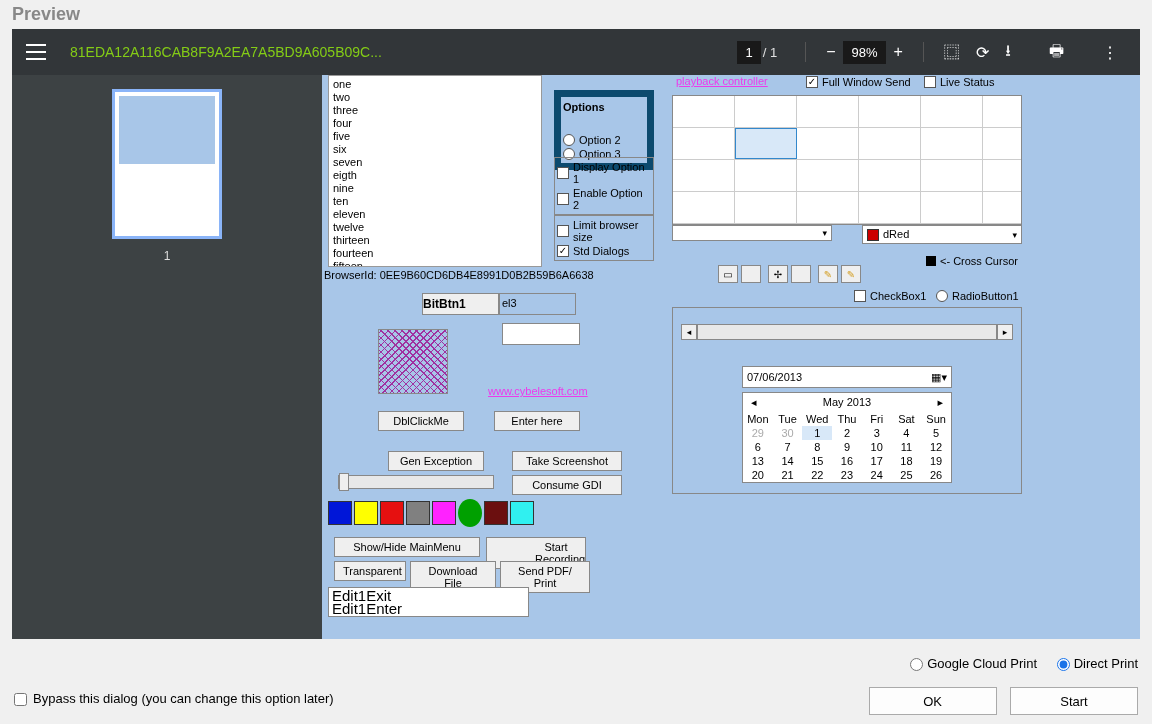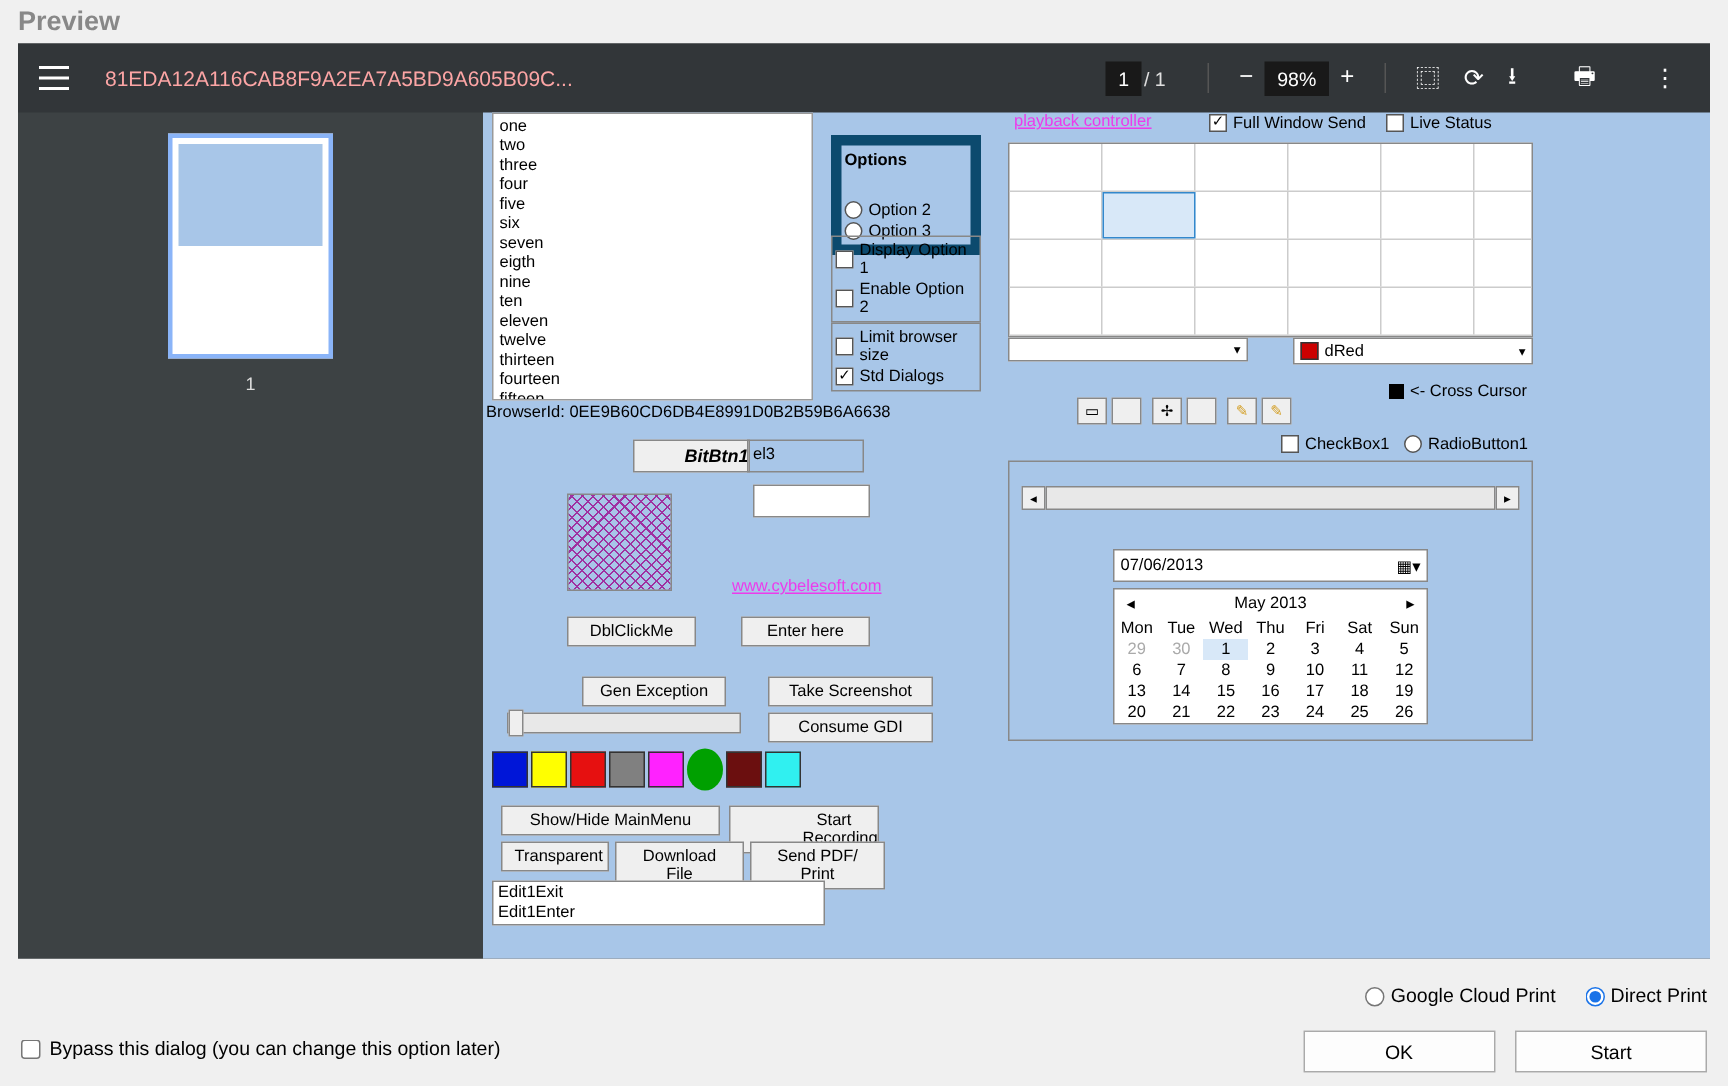--- a/index.html
+++ b/index.html
@@ -2,21 +2,21 @@
 <html><head>
 <meta charset="utf-8">
 <style>
 * { box-sizing: border-box; margin: 0; padding: 0; }
 body { font-family: Arial, sans-serif; font-size: 12px; background: #f0f0f0; width: 1152px; height: 724px; overflow: hidden; }
 .preview-title { color: #888; font-size: 18px; font-weight: bold; padding: 4px 12px; }
 .pdf-viewer { background: #323639; margin: 0 12px; height: 610px; position: relative; }
 .pdf-toolbar { background: #323639; height: 46px; display: flex; align-items: center; padding: 0 14px; color: #fff; }
 .hamburger { width: 20px; height: 16px; display: flex; flex-direction: column; justify-content: space-between; cursor: pointer; margin-right: 24px; }
 .hamburger span { height: 2px; background: #fff; }
-.pdf-filename { color: #fca5a5; font-size: 14px; flex: 1; }
+.pdf-filename { color: #84cc16; font-size: 14px; flex: 1; }
 .pdf-pagenum { background: #191919; color: #fff; padding: 4px 8px; font-size: 13px; margin-right: 2px; }
 .pdf-pagetotal { color: #e0e0e0; font-size: 13px; margin-right: 16px; }
 .pdf-divider { width: 1px; height: 20px; background: #555; margin: 0 12px; }
 .tb-btn { color: #fff; font-size: 16px; padding: 4px 8px; cursor: pointer; }
 .pdf-zoom { background: #191919; color: #fff; padding: 4px 8px; font-size: 13px; }
 .tb-right { margin-left: auto; display: flex; gap: 22px; align-items: center; }
 .pdf-content { display: flex; height: 564px; }
 .thumb-pane { width: 310px; background: #3d4244; padding: 14px 0; text-align: center; }
 .thumb { width: 110px; height: 150px; background: #fff; border: 3px solid #8ab4f8; margin: 0 auto 10px; position: relative; overflow: hidden; }
 .thumb-inner { position: absolute; inset: 4px; background: linear-gradient(to bottom, #a8c6e8 0%, #a8c6e8 50%, #fff 50%, #fff 100%); }
@@ -33,21 +33,21 @@
 .opt-block { position: absolute; left: 232px; width: 100px; border: 1px solid #888; padding: 2px; }
 .pink-link { color: #ec3bec; text-decoration: underline; cursor: pointer; text-align: right; }
 .grid-box { position: absolute; left: 350px; top: 20px; width: 350px; height: 130px; background: #fff; border: 1px solid #888; }
 .grid-box .row { height: 32px; border-bottom: 1px solid #ccc; display: flex; }
 .grid-box .cell { width: 62px; border-right: 1px solid #ccc; }
 .grid-box .sel { background: #d8e8f8; border: 1px solid #3388cc; }
 .dropdown { background: #fff; border: 1px solid #888; padding: 2px 4px; display: flex; align-items: center; justify-content: space-between; font-size: 11px; }
 .dropdown::after { content: "▾"; font-size: 9px; }
 .mini-btn { width: 20px; height: 18px; background: #efefef; border: 1px solid #888; display: inline-flex; align-items: center; justify-content: center; font-size: 10px; cursor: pointer; }
 .browserid { position: absolute; left: 2px; top: 194px; font-size: 11px; }
-.bitbtn { position: absolute; left: 100px; top: 218px; width: 78px; height: 22px; background: #efefef; border: 1px solid #888; font-weight: bold; font-style: italic; font-size: 12px; text-align: right; line-height: 20px; cursor: pointer; }
+.bitbtn { position: absolute; left: 100px; top: 218px; width: 78px; height: 22px; background: #efefef; border: 1px solid #888; font-weight: bold; font-size: 12px; text-align: left; line-height: 20px; cursor: pointer; }
 .bl3 { position: absolute; left: 176px; top: 218px; width: 78px; height: 22px; border: 1px solid #888; font-size: 11px; padding: 3px; }
 .small-edit { position: absolute; left: 180px; top: 248px; width: 78px; height: 22px; background: #fff; border: 1px solid #888; }
 .crosshatch { position: absolute; left: 56px; top: 254px; width: 70px; height: 65px; background: repeating-linear-gradient(45deg, #a030a0 0 1px, transparent 1px 5px), repeating-linear-gradient(-45deg, #a030a0 0 1px, transparent 1px 5px); border: 1px solid #888; }
 .link2 { position: absolute; left: 166px; top: 310px; font-size: 11px; }
 .btn { background: #efefef; border: 1px solid #888; padding: 3px 8px; font-size: 11px; cursor: pointer; text-align: center; }
 .color-row { position: absolute; left: 6px; top: 426px; display: flex; gap: 2px; }
 .colorsq { width: 24px; height: 24px; border: 1px solid #333; }
 .oval { width: 24px; height: 28px; border-radius: 50%; margin-top: -2px; }
 .btn-grid { display: grid; grid-template-columns: 80px 80px 94px; gap: 6px; margin-bottom: 6px; }
 .btn-grid .btn { padding: 4px 2px; }
@@ -262,21 +262,21 @@
             <div class="colorsq oval" style="background: rgb(0, 160, 0); border: none;"></div>
             <div class="colorsq" style="background: rgb(107, 15, 15);"></div>
             <div class="colorsq" style="background: rgb(48, 240, 240);"></div>
           </div>
 
         <div class="btn" style="position:absolute;left:12px;top:462px;width:146px;">Show/Hide MainMenu</div>
         <div class="btn" style="position:absolute;left:164px;top:462px;width:100px;padding-left:48px;">Start Recording</div>
         <div class="btn" style="position:absolute;left:12px;top:486px;width:72px;">Transparent</div>
         <div class="btn" style="position:absolute;left:88px;top:486px;width:86px;">Download File</div>
         <div class="btn" style="position:absolute;left:178px;top:486px;width:90px;">Send PDF/ Print</div>
-        <div style="position:absolute;left:6px;top:512px;width:222px;background:#fff;border:1px solid #888;font-size:11px;padding:1px 3px;line-height:13px;">
+        <div style="position:absolute;left:6px;top:512px;width:201px;background:#fff;border:1px solid #888;font-size:15px;padding:1px 3px;line-height:13px;">
           <div>Edit1Exit</div>
           <div>Edit1Enter</div>
         </div>
 
         <div style="position:absolute;left:350px;top:232px;width:350px;border:1px solid #888;padding:10px 8px;">
           <div class="scrollbar">
             <div class="arrow">◂</div>
             <div class="track"></div>
             <div class="arrow">▸</div>
           </div>

